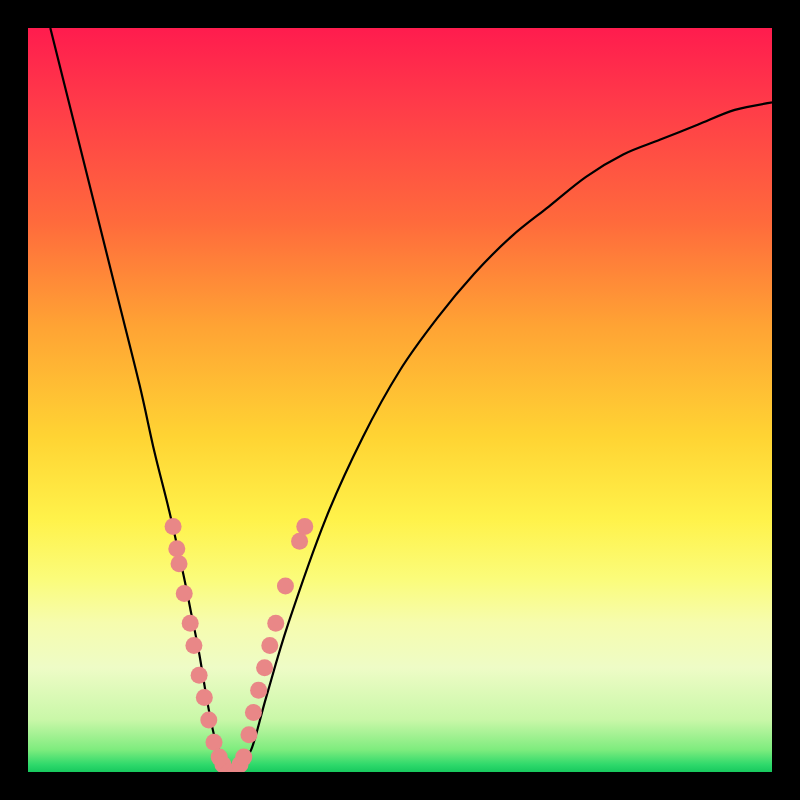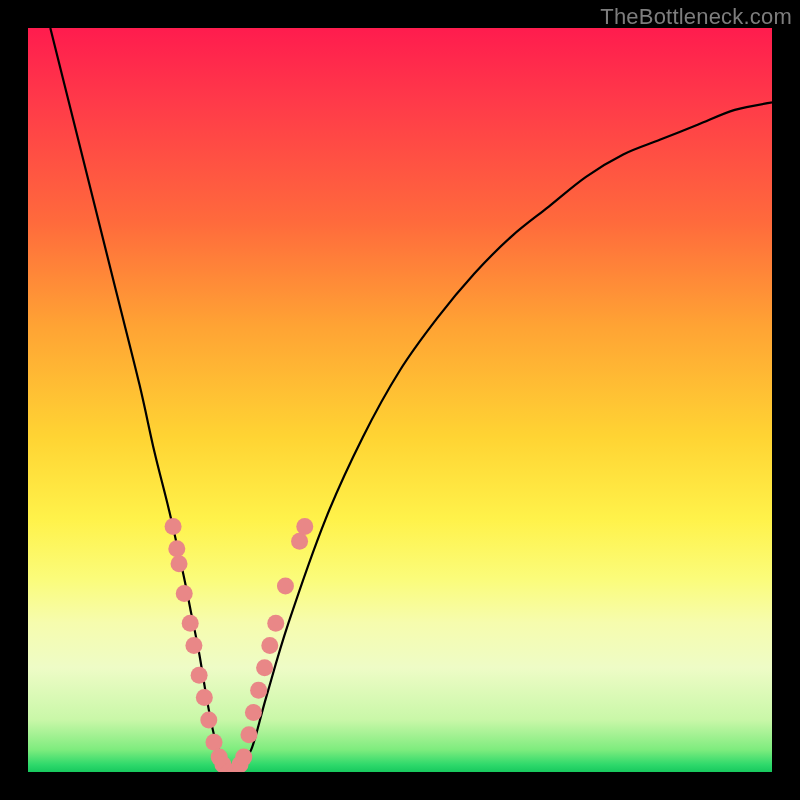--- a/index.html
+++ b/index.html
@@ -87,14 +87,13 @@
           <circle cx="230.64" cy="662.16" r="8.5" fill="#e98787"></circle>
           <circle cx="236.592" cy="639.84" r="8.5" fill="#e98787"></circle>
           <circle cx="241.8" cy="617.52" r="8.5" fill="#e98787"></circle>
           <circle cx="247.75199999999998" cy="595.2" r="8.5" fill="#e98787"></circle>
           <circle cx="257.42400000000004" cy="558" r="8.5" fill="#e98787"></circle>
           <circle cx="271.56" cy="513.36" r="8.5" fill="#e98787"></circle>
           <circle cx="276.76800000000003" cy="498.48" r="8.5" fill="#e98787"></circle>
         </g>
     </svg>
   </div>
-  <div class="watermark">TheBottleneck.com</div>
 </div>
 
 </body></html>

